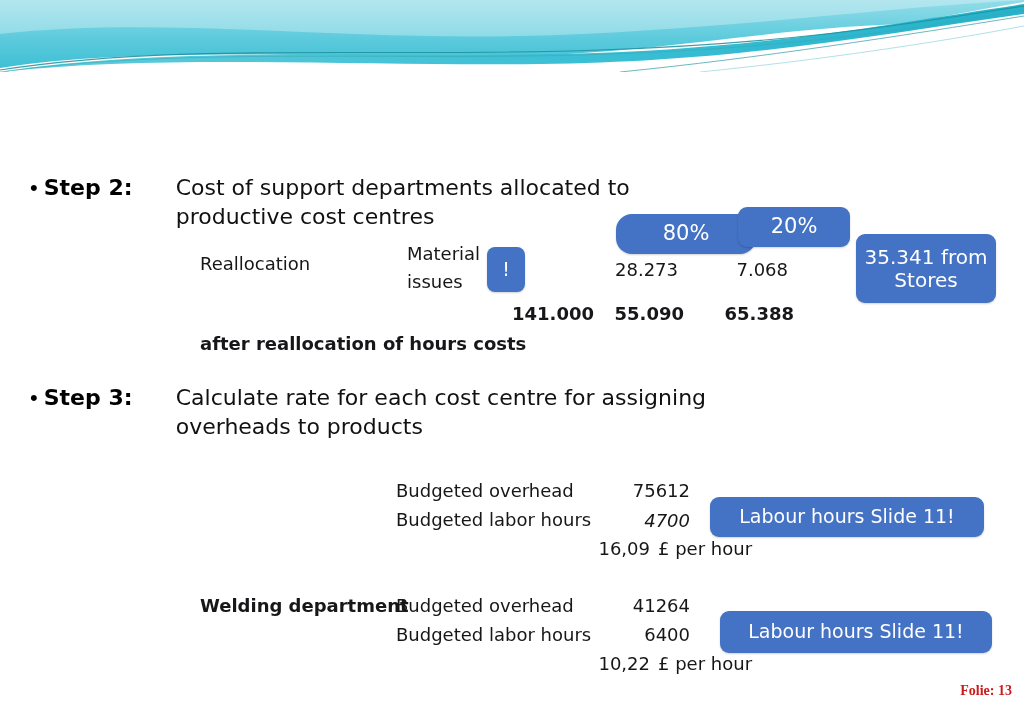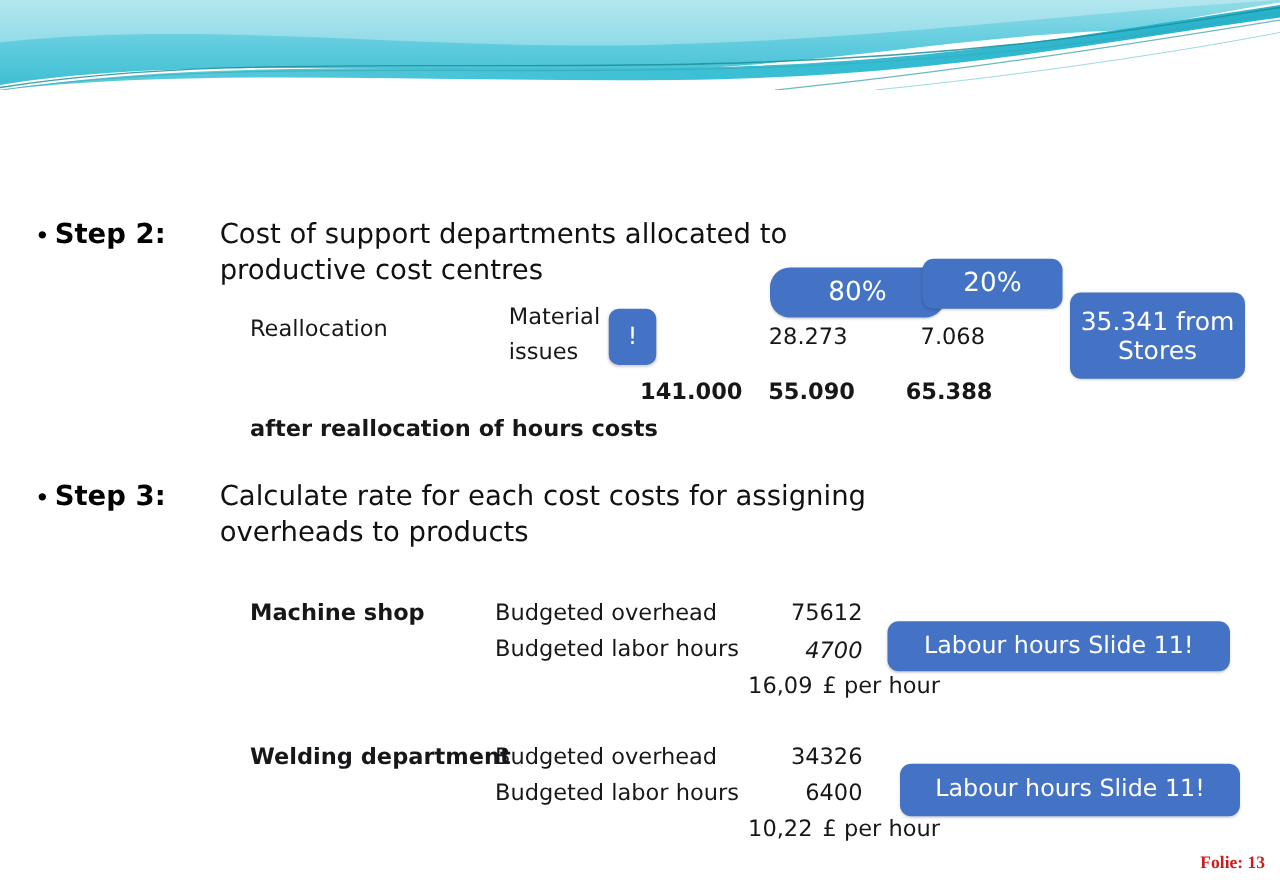--- a/index.html
+++ b/index.html
@@ -189,38 +189,37 @@
 
     <span class="cell t-bold" style="left:0px;   top:90px;">after reallocation  of hours costs</span>
     <span class="cell t-bold num" style="left:302px; top:60px; width:92px;">141.000</span>
     <span class="cell t-bold num" style="left:400px; top:60px; width:84px;">55.090</span>
     <span class="cell t-bold num" style="left:510px; top:60px; width:84px;">65.388</span>
   </div>
 
   <div class="bullet-row" id="step3-row">
     <span class="bullet-dot">•</span>
     <span class="bullet-label">Step 3:</span>
-    <span class="bullet-text">Calculate rate for each cost costs for assigning
+    <span class="bullet-text">Calculate rate for each cost centre for assigning
 overheads to products</span>
   </div>
 
   <div class="tbl3" id="tbl3a">
-    <span class="cell t-bold" style="left:0px;   top:2px;">Machine shop</span>
     <span class="cell t-reg" style="left:196px; top:2px;">Budgeted overhead</span>
     <span class="cell t-reg num" style="left:398px; top:2px; width:92px;">75612</span>
     <span class="cell t-reg" style="left:196px; top:31px;">Budgeted labor hours</span>
     <span class="cell t-reg num" style="left:398px; top:32px; width:92px;font-style:italic;">4700</span>
     <span class="cell t-reg num" style="left:366px; top:60px; width:84px;">16,09</span>
     <span class="cell t-reg" style="left:458px; top:60px;">£ per hour</span>
   </div>
 
   <div class="tbl3" id="tbl3b">
     <span class="cell t-bold" style="left:0px;   top:2px;">Welding department</span>
     <span class="cell t-reg" style="left:196px; top:2px;">Budgeted overhead</span>
-    <span class="cell t-reg num" style="left:398px; top:2px; width:92px;">34326</span>
+    <span class="cell t-reg num" style="left:398px; top:2px; width:92px;">41264</span>
     <span class="cell t-reg" style="left:196px; top:31px;">Budgeted labor hours</span>
     <span class="cell t-reg num" style="left:398px; top:31px; width:92px;">6400</span>
     <span class="cell t-reg num" style="left:366px; top:60px; width:84px;">10,22</span>
     <span class="cell t-reg" style="left:458px; top:60px;">£ per hour</span>
   </div>
 
   <div class="callout" id="cb-excl">!</div>
   <div class="callout" id="cb-80">80%</div>
   <div class="callout" id="cb-20">20%</div>
   <div class="callout" id="cb-stores">35.341 from Stores</div>

